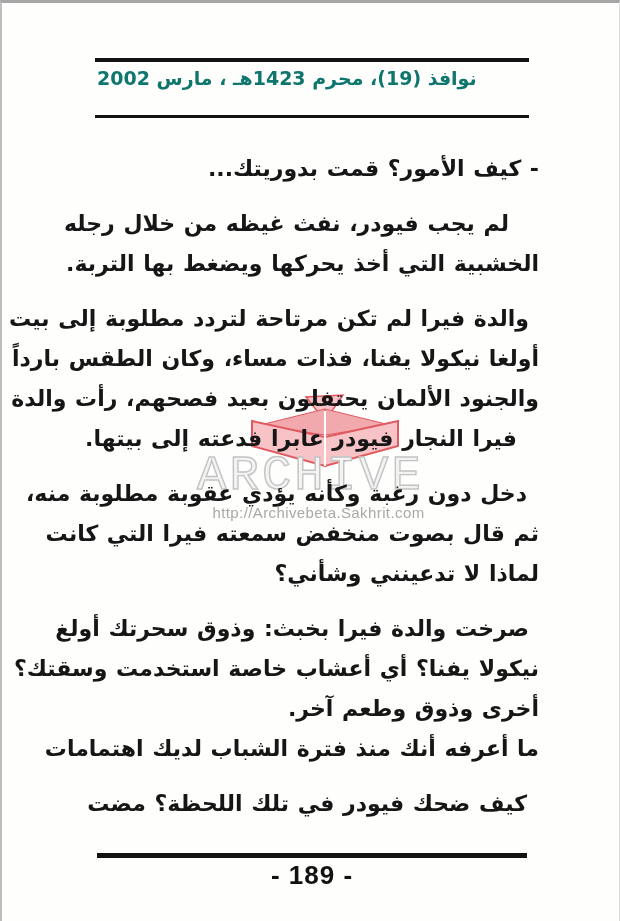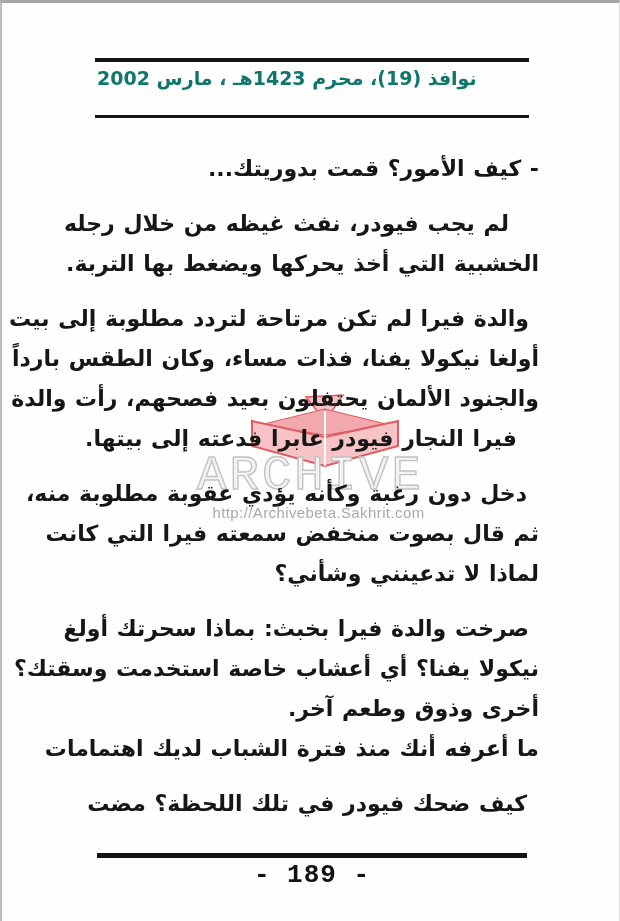--- a/index.html
+++ b/index.html
@@ -45,21 +45,21 @@
     direction:rtl; font-weight:bold; font-size:22px; color:#161616;
   }
   .para { margin-top:15px; }
   .para:first-child { margin-top:0; }
   .line { height:40px; line-height:40px; white-space:nowrap; word-spacing:1px; }
   .a-right { text-align:right; }
   .a-left  { text-align:left;  }
   
   .page-number {
     position:absolute; left:95px; top:857px; width:430px; z-index:2;
-    text-align:center; font-family:Liberation Mono, monospace;
+    text-align:center; font-family:Liberation Sans, sans-serif;
     font-size:26px; font-weight:bold; color:#121212; letter-spacing:1px;
   }
 </style>
 </head>
 <body>
 
 <div class="page">
 
   <div class="watermark">
     <svg class="wm-book" width="170" height="84" viewBox="0 0 170 84">
@@ -96,21 +96,21 @@
         <div class="line a-right">أولغا نيكولا يفنا، فذات مساء، وكان الطقس بارداً</div>
         <div class="line a-right">والجنود الألمان يحتفلون بعيد فصحهم، رأت والدة</div>
         <div class="line a-right" style="text-indent: 22px;">فيرا النجار فيودر عابرا فدعته إلى بيتها.</div>
       </div>
       <div class="para">
         <div class="line a-right" style="text-indent: 12px;">دخل دون رغبة وكأنه يؤدي عقوبة مطلوبة منه،</div>
         <div class="line a-right">ثم قال بصوت منخفض سمعته فيرا التي كانت</div>
         <div class="line a-right">لماذا لا تدعينني وشأني؟</div>
       </div>
       <div class="para">
-        <div class="line a-right" style="text-indent: 10px;">صرخت والدة فيرا بخبث: بماذا سحرتك أولغ</div>
+        <div class="line a-right" style="text-indent: 10px;">صرخت والدة فيرا بخبث: وذوق سحرتك أولغ</div>
         <div class="line a-right">نيكولا يفنا؟ أي أعشاب خاصة استخدمت وسقتك؟</div>
         <div class="line a-right">أخرى وذوق وطعم آخر.</div>
         <div class="line a-right">ما أعرفه أنك منذ فترة الشباب لديك اهتمامات</div>
       </div>
       <div class="para">
         <div class="line a-right" style="text-indent: 12px;">كيف ضحك فيودر في تلك اللحظة؟ مضت</div>
       </div>
     </div>
 
   <div class="rule rule-footer"></div>

